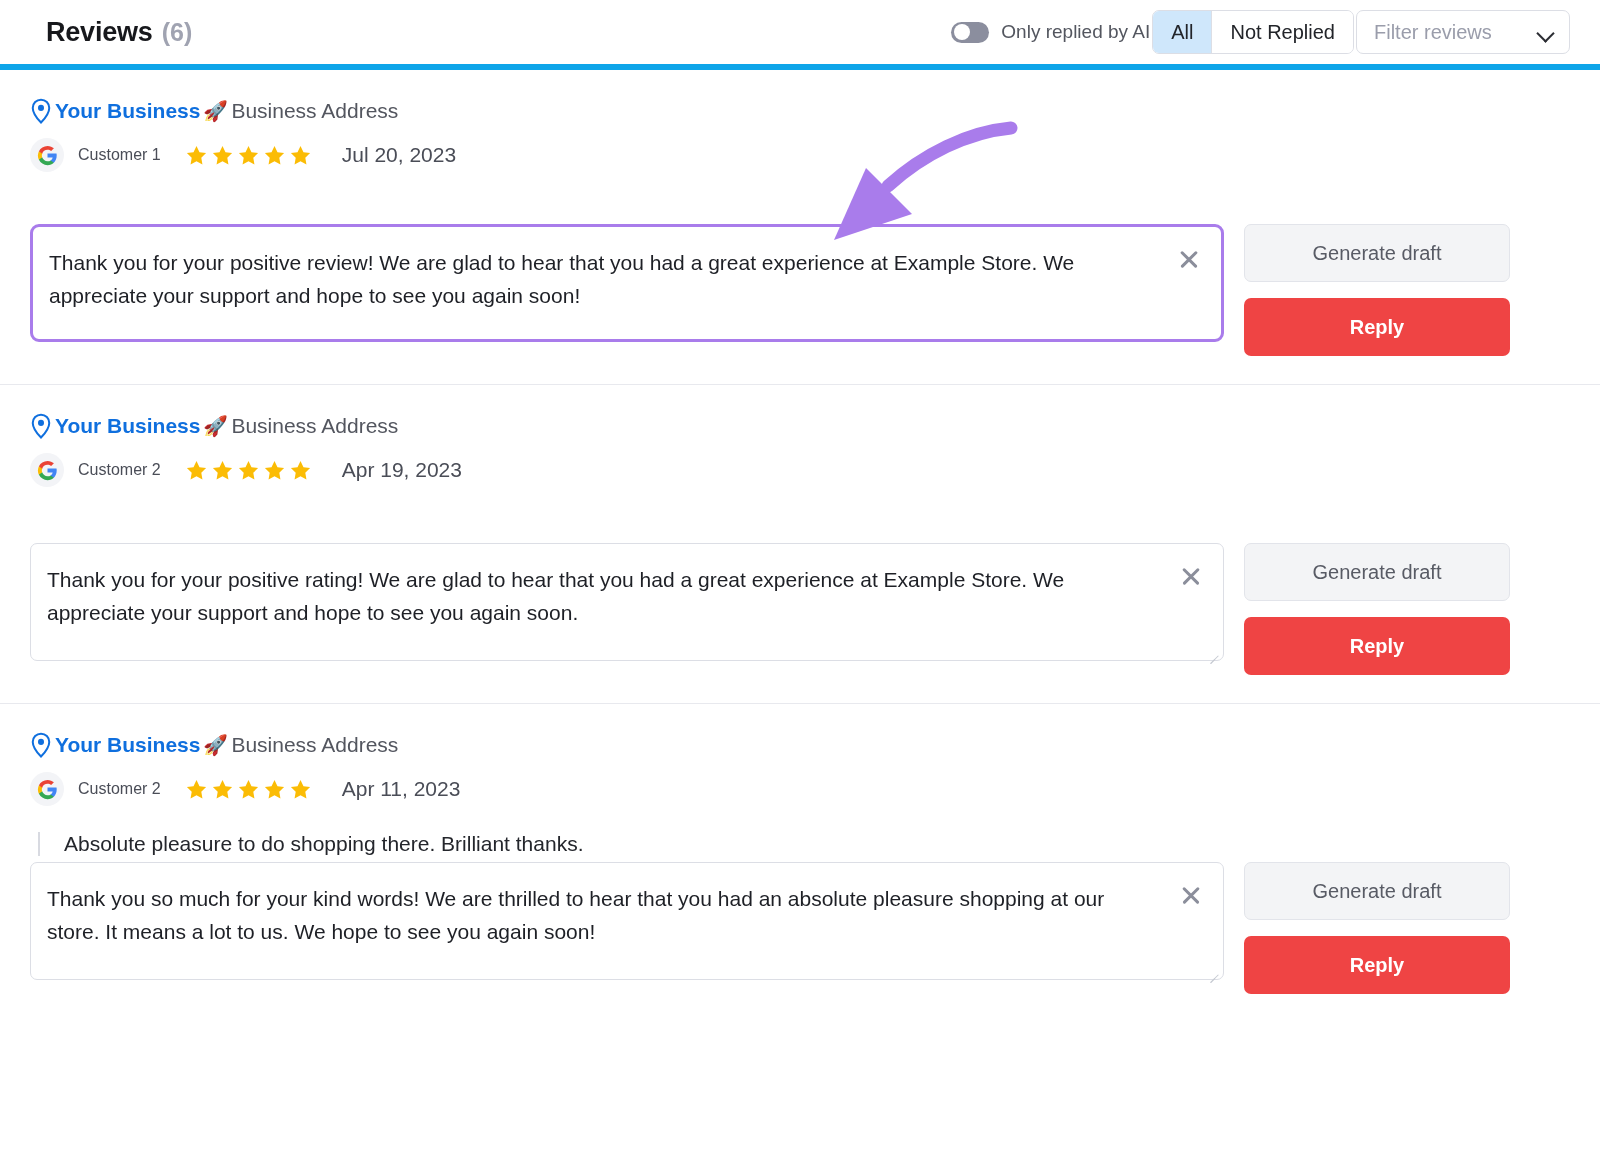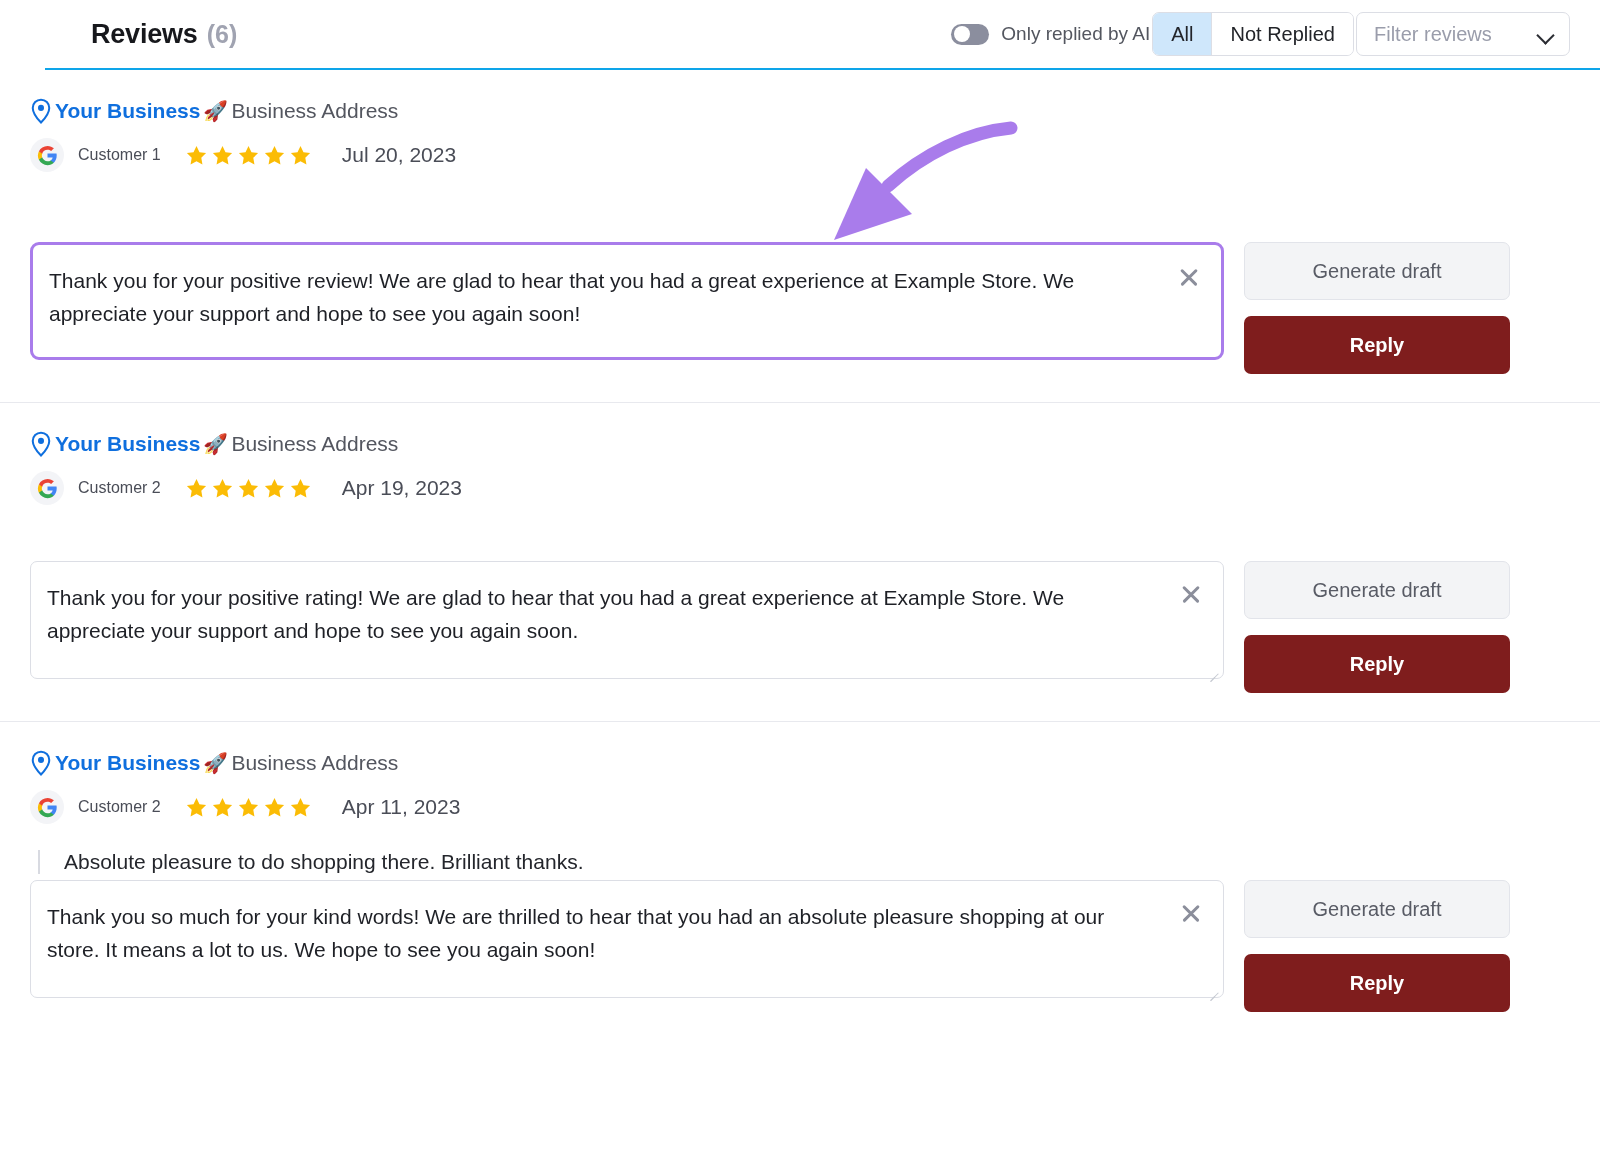--- a/index.html
+++ b/index.html
@@ -13,22 +13,21 @@
   .page { position: relative; width: 1600px; height: 1163px; background:#fff; }
 
   
   .header {
     position: relative;
     height: 70px;
     display: flex;
     align-items: center;
     justify-content: space-between;
     padding: 0 30px 0 46px;
-    border-bottom: 2px solid #0ea5e9;
-    margin-left: 45px;
+    border-bottom: 6px solid #0ea5e9;
   }
   .title-wrap { display: flex; align-items: baseline; gap: 9px; }
   .title { font-size: 27px; font-weight: bold; color: #17181c; letter-spacing: -0.2px; }
   .title-count { font-size: 25px; font-weight: bold; color: #a0a3b1; }
 
   .header-controls { display: flex; align-items: center; gap: 2px; }
 
   .toggle-group { display: flex; align-items: center; gap: 12px; }
   .toggle {
     width: 38px; height: 21px; border-radius: 11px;
@@ -127,21 +126,21 @@
   .resize-grip::before { width: 11px; bottom: 0; transform: rotate(-45deg); transform-origin: right bottom; }
   .resize-grip::after  { width: 6px;  bottom: 0; transform: rotate(-45deg) translateX(-5px); transform-origin: right bottom; }
 
   .btn-col { display: flex; flex-direction: column; gap: 16px; width: 266px; flex: none; }
   .btn {
     height: 58px; border-radius: 7px;
     display: flex; align-items: center; justify-content: center;
     font-size: 20px; cursor: pointer; user-select: none;
   }
   .btn-draft { background: #f3f4f6; border: 1px solid #e2e4ea; color: #585b65; }
-  .btn-reply { background: #7f1d1d; color: #ffffff; font-weight: bold; }
+  .btn-reply { background: #ef4444; color: #ffffff; font-weight: bold; }
 
   
   .arrow { position: absolute; left: 818px; top: 108px; width: 210px; height: 140px; pointer-events: none; }
 </style>
 </head>
 <body>
 
 <div class="page">
 
   <div class="header">
@@ -204,21 +203,21 @@
         <svg class="star" viewBox="0 0 24 24">
             <path fill="#fbbc05" d="M12 2.2l3.1 6.3 6.9 1-5 4.9 1.2 6.9L12 18l-6.2 3.3L7 14.4l-5-4.9 6.9-1z"></path>
           </svg>
         <svg class="star" viewBox="0 0 24 24">
             <path fill="#fbbc05" d="M12 2.2l3.1 6.3 6.9 1-5 4.9 1.2 6.9L12 18l-6.2 3.3L7 14.4l-5-4.9 6.9-1z"></path>
           </svg>
       </span>
       <span class="date">Jul 20, 2023</span>
     </div>
 
-    <div class="reply-row" style="margin-top:70px;">
+    <div class="reply-row" style="margin-top:52px;">
       <div class="reply-box highlight">
         <div class="reply-text">Thank you for your positive review! We are glad to hear that you had a great experience at Example Store. We appreciate your support and hope to see you again soon!</div>
         <span class="clear-x"></span>
       </div>
       <div class="btn-col">
         <div class="btn btn-draft">Generate draft</div>
         <div class="btn btn-reply">Reply</div>
       </div>
     </div>
   </div>

